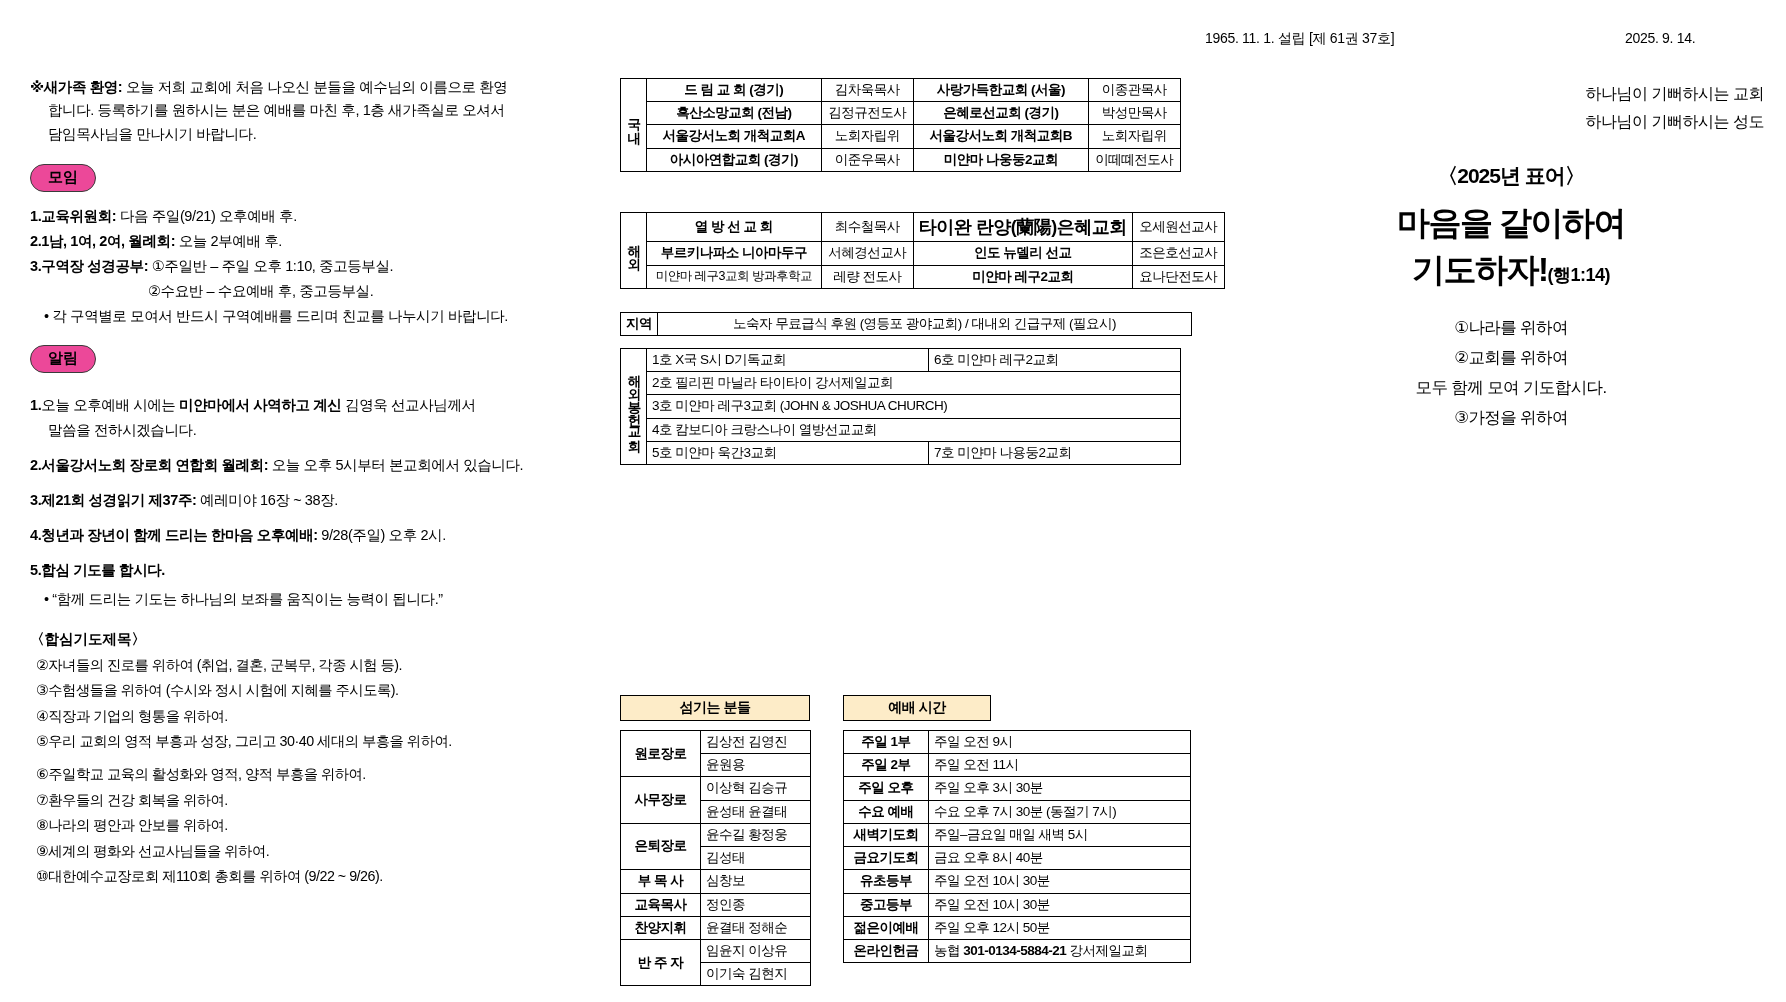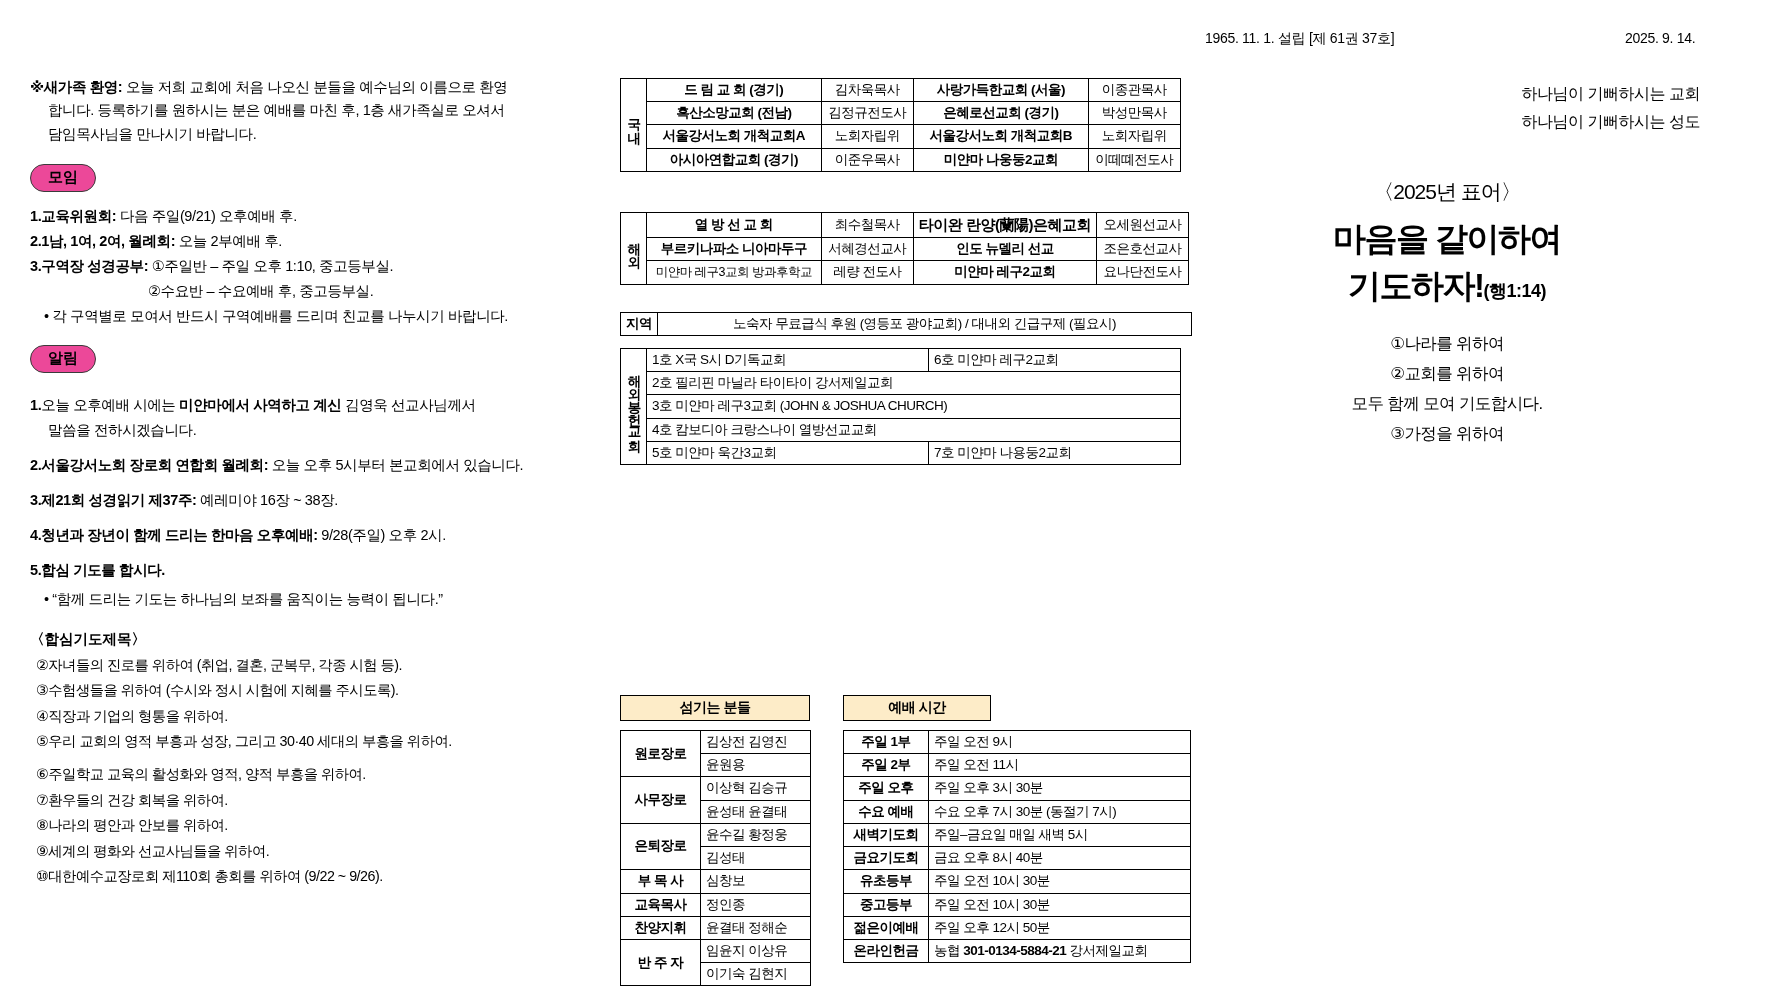--- a/index.html
+++ b/index.html
@@ -69,23 +69,23 @@
     background:#fdecc8;
     border:1px solid #000;
     font-weight:bold;
     text-align:center;
     font-size:14px;
     padding:3px 0;
     letter-spacing:-0.5px;
   }
 
   
-  .right-col { position:absolute; left:1182px; top:80px; width:530px; text-align:center; }
+  .right-col { position:absolute; left:1246px; top:80px; width:530px; text-align:center; }
   .r-line { font-size:16px; line-height:1.75; letter-spacing:-0.5px; text-align:right; padding-right:12px;}
-  .slogan-head { margin-top:42px; font-size:21px; font-weight:normal; letter-spacing:-1px; }
+  .slogan-head { margin-top:26px; font-size:21px; font-weight:bold; letter-spacing:-1px; }
   .slogan-big { font-size:33px; font-weight:bold; line-height:1.42; letter-spacing:-1.5px; margin-top:10px;text-align:center;}
   .slogan-big .ref { font-size:18px; font-weight:bold; letter-spacing:-0.5px; }
   .slogan-sub { margin-top:18px; font-size:16.5px; line-height:1.82; letter-spacing:-0.6px; }
 </style>
 </head>
 <body>
 
 <div class="page">
 
   <div class="hdr-left">1965. 11. 1. 설립 [제 61권 37호]</div>
@@ -192,21 +192,21 @@
       </table>
   </div>
 
   <div class="ctr" style="left:620px; top:212px;">
     <table class="grid">
       <tbody>
           <tr>
         <td class="vhead" rowspan="3"><span>해외</span></td>
         <td class="c b" style="width:175px;">열 방 선 교 회</td>
         <td class="c" style="width:92px;">최수철목사</td>
-        <td class="c b" style="width:175px; font-size:15px;">타이완 란양(蘭陽)은혜교회</td>
+        <td class="c b" style="width:175px; font-size:18px;">타이완 란양(蘭陽)은혜교회</td>
         <td class="c" style="width:92px;text-align:center;">오세원선교사</td>
       </tr>
       <tr>
         <td class="c b">부르키나파소 니아마두구</td>
         <td class="c">서혜경선교사</td>
         <td class="c b">인도 뉴델리 선교</td>
         <td class="c">조은호선교사</td>
       </tr>
       <tr>
         <td class="c" style="font-size:12.5px;">미얀마 레구3교회 방과후학교</td>

